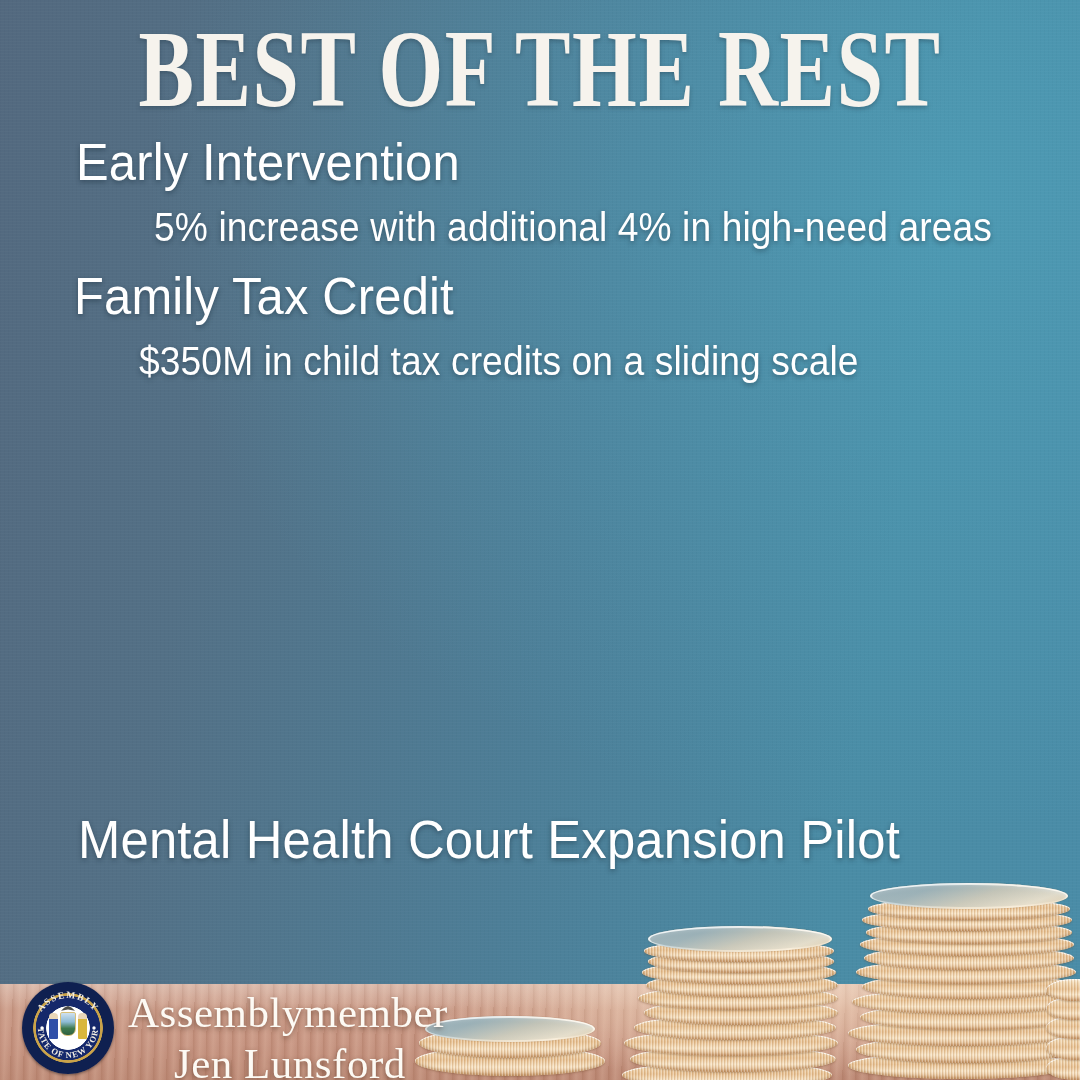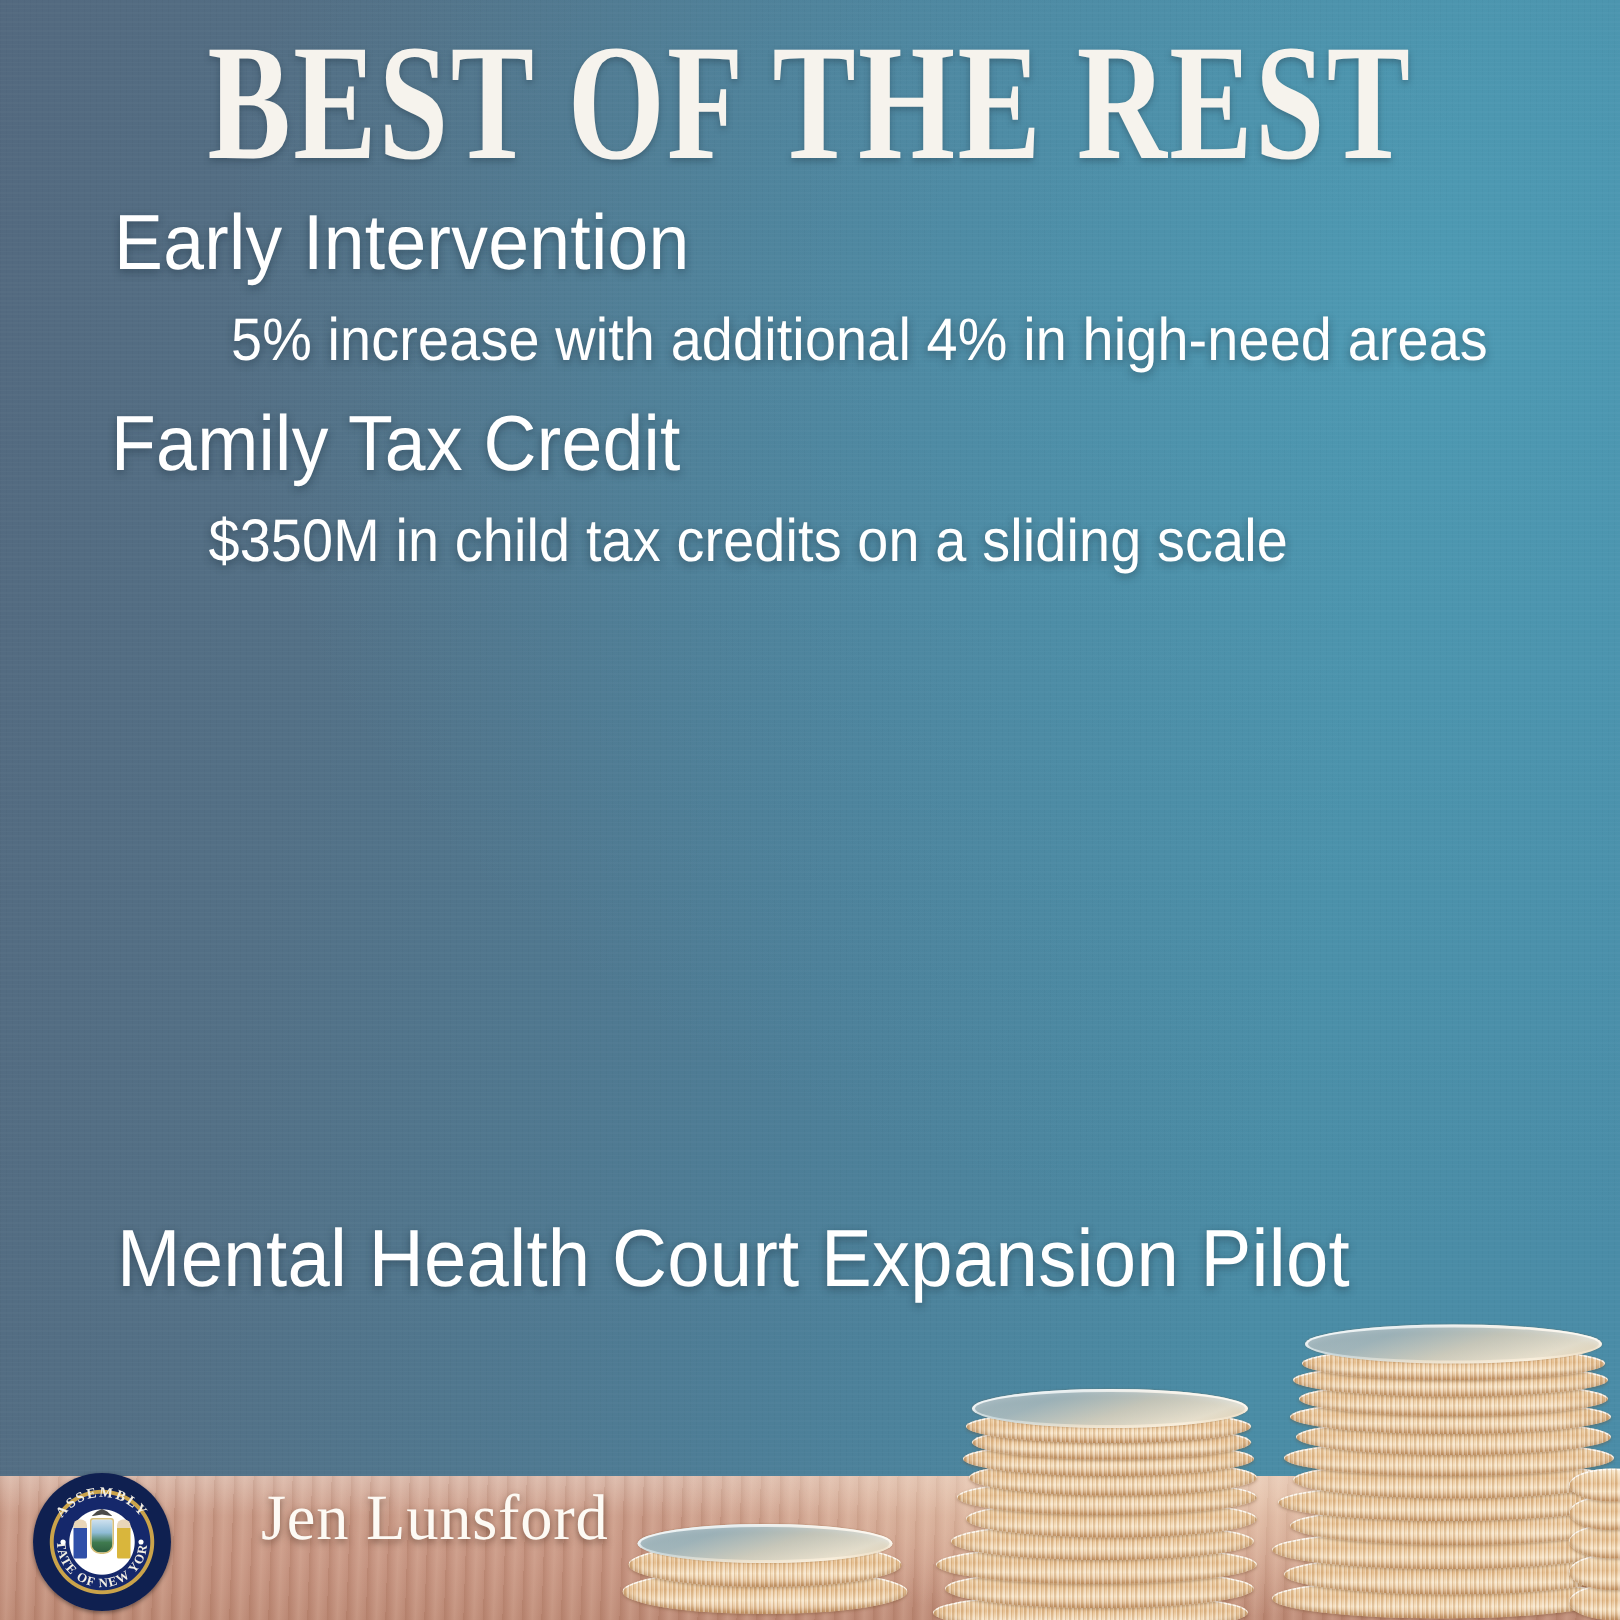--- a/index.html
+++ b/index.html
@@ -251,16 +251,17 @@
     </div>
     <div class="arms">
       <div class="eagle"></div>
       <div class="fig-l"></div>
       <div class="shield"></div>
       <div class="fig-r"></div>
     </div>
   </div>
 
   <div id="signature">
+    <div id="sig-line1">Assemblymember</div>
     <div id="sig-line2">Jen Lunsford</div>
   </div>
 
 </div>
 
 </body></html>

